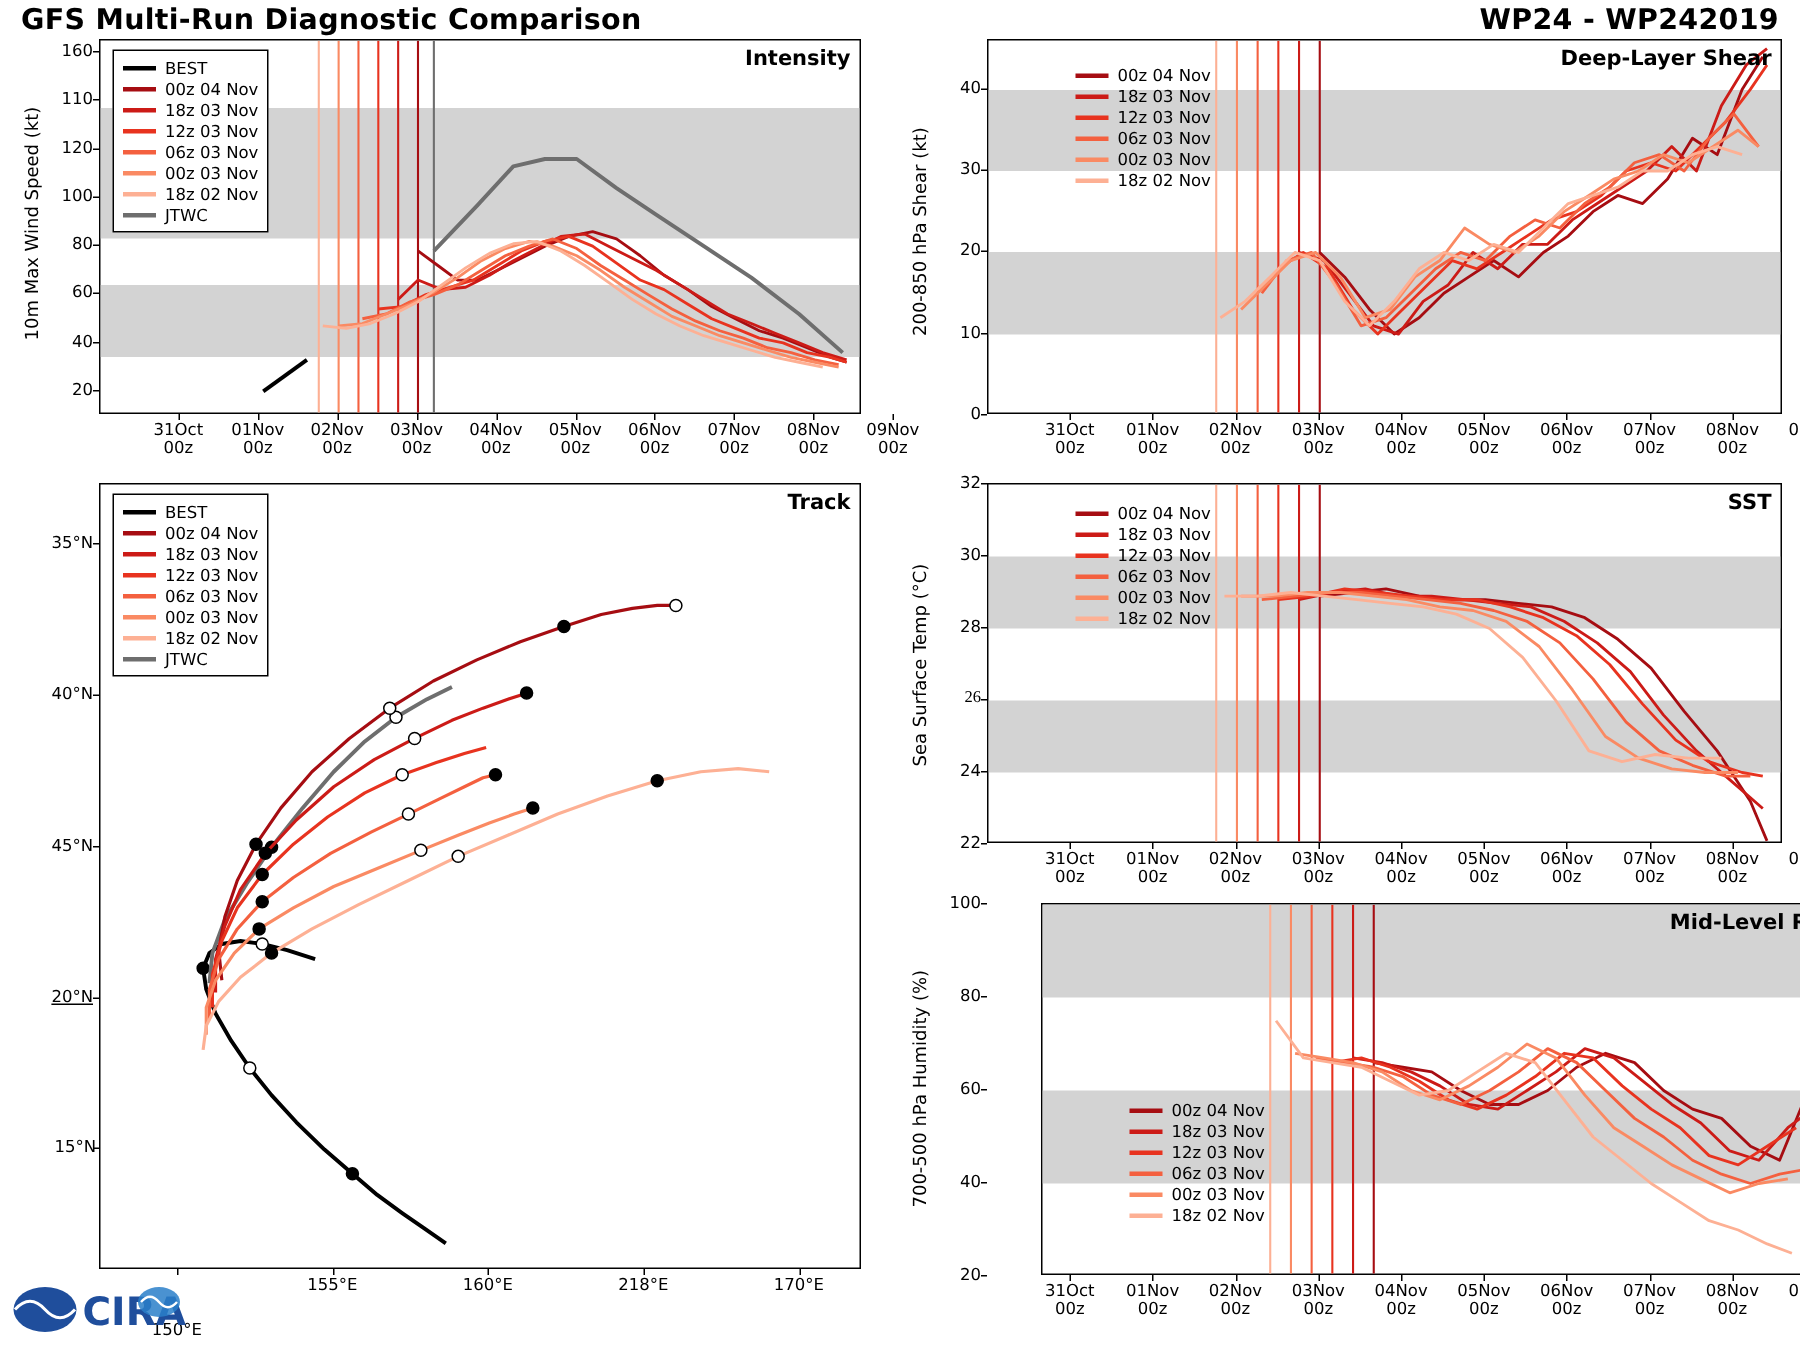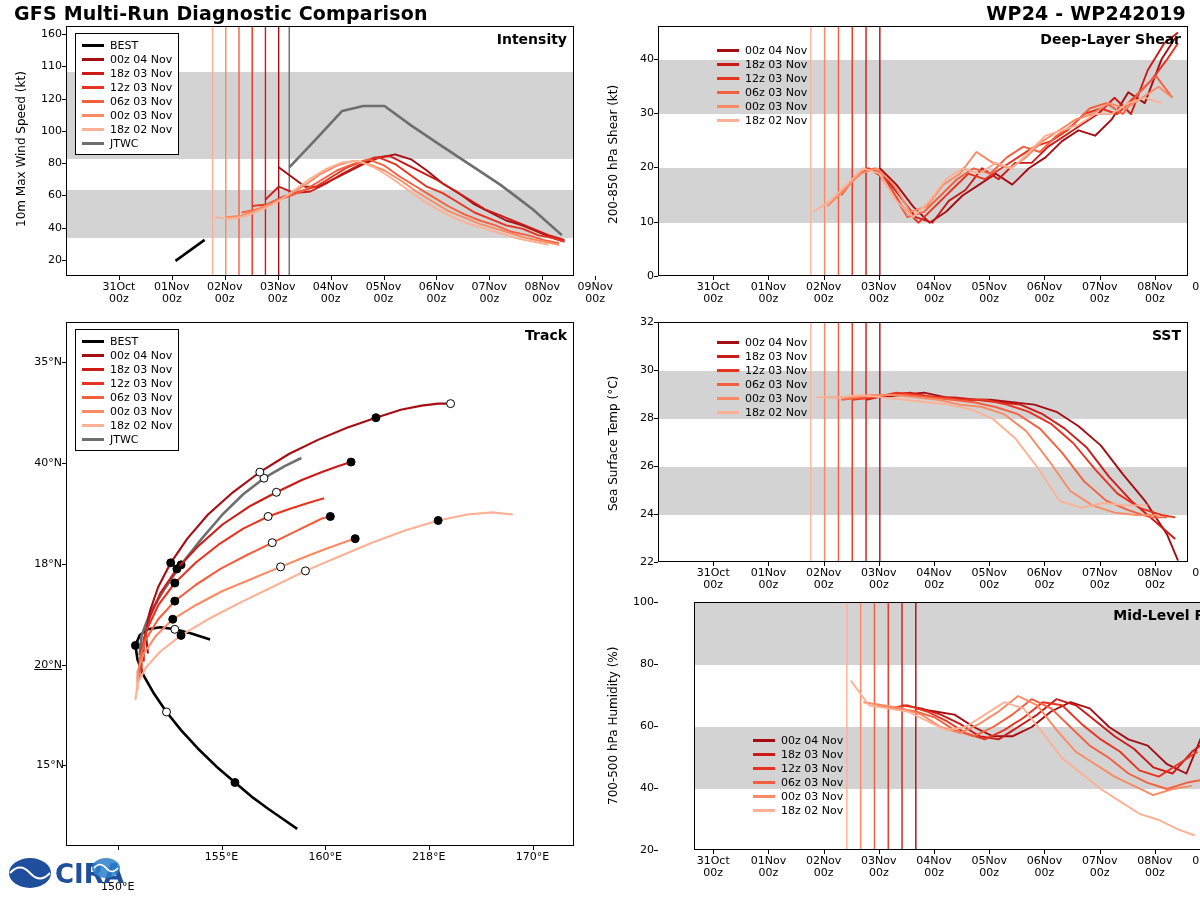--- a/index.html
+++ b/index.html
@@ -203,21 +203,21 @@
           <div class="legend-row">
             <span class="legend-swatch" style="background: rgb(110, 110, 110);"></span>
             <span class="legend-label">JTWC</span>
           </div>
         </div>
       </div>
       <div class="ytick" style="left: 20px; width: 44px; top: 436.385px;">15°N</div>
       <div class="tickmark" style="left: 62px; top: 443.385px; width: 4px; height: 1px;"></div>
       <div class="ytick" style="left: 18px; width: 44px; top: 335.615px; text-decoration: underline;">20°N</div>
       <div class="tickmark" style="left: 62px; top: 342.615px; width: 4px; height: 1px;"></div>
-      <div class="ytick" style="left: 18px; width: 44px; top: 234.846px;">18°N</div>
+      <div class="ytick" style="left: 18px; width: 44px; top: 234.846px;">45°N</div>
       <div class="tickmark" style="left: 62px; top: 241.846px; width: 4px; height: 1px;"></div>
       <div class="ytick" style="left: 18px; width: 44px; top: 134.077px;">40°N</div>
       <div class="tickmark" style="left: 62px; top: 141.077px; width: 4px; height: 1px;"></div>
       <div class="ytick" style="left: 18px; width: 44px; top: 33.3077px;">35°N</div>
       <div class="tickmark" style="left: 62px; top: 40.3077px; width: 4px; height: 1px;"></div>
       <div class="tick-label" style="left: 87.8367px; width: 60px; top: 559px;">150°E</div>
       <div class="tickmark" style="left: 117.837px; top: 524px; width: 1px; height: 4px;"></div>
       <div class="tick-label" style="left: 191.51px; width: 60px; top: 529px;">155°E</div>
       <div class="tickmark" style="left: 221.51px; top: 524px; width: 1px; height: 4px;"></div>
       <div class="tick-label" style="left: 295.184px; width: 60px; top: 529px;">160°E</div>
@@ -357,21 +357,21 @@
           <div class="legend-row">
             <span class="legend-swatch" style="background: rgb(253, 176, 148);"></span>
             <span class="legend-label">18z 02 Nov</span>
           </div>
         </div>
       </div>
       <div class="ytick" style="left: 28px; width: 30px; top: 233px;">22</div>
       <div class="tickmark" style="left: 58px; top: 240px; width: 4px; height: 1px;"></div>
       <div class="ytick" style="left: 28px; width: 30px; top: 185px;">24</div>
       <div class="tickmark" style="left: 58px; top: 192px; width: 4px; height: 1px;"></div>
-      <div class="ytick" style="left: 28px; width: 30px; top: 137px;">26</div>
+      <div class="ytick" style="left: 28px; width: 30px; top: 137px; font-family: Liberation Serif, serif;">26</div>
       <div class="tickmark" style="left: 58px; top: 144px; width: 4px; height: 1px;"></div>
       <div class="ytick" style="left: 28px; width: 30px; top: 89px;">28</div>
       <div class="tickmark" style="left: 58px; top: 96px; width: 4px; height: 1px;"></div>
       <div class="ytick" style="left: 28px; width: 30px; top: 41px;">30</div>
       <div class="tickmark" style="left: 58px; top: 48px; width: 4px; height: 1px;"></div>
       <div class="ytick" style="left: 28px; width: 30px; top: -7px;">32</div>
       <div class="tickmark" style="left: 58px; top: 0px; width: 4px; height: 1px;"></div>
       <div class="tick-label" style="left: 89.2083px; width: 56px; top: 245px;">31Oct
 00z</div>
       <div class="tickmark" style="left: 117.208px; top: 240px; width: 1px; height: 4px;"></div>

